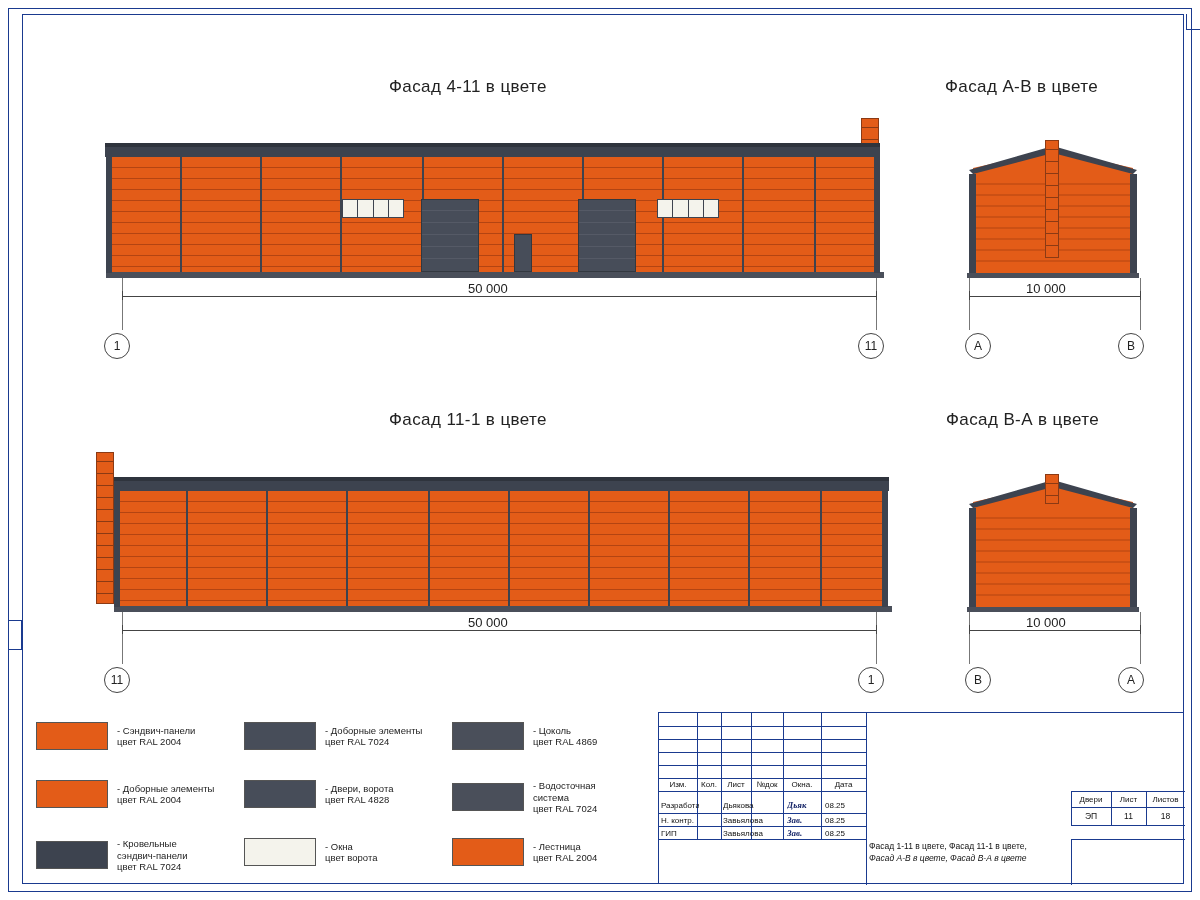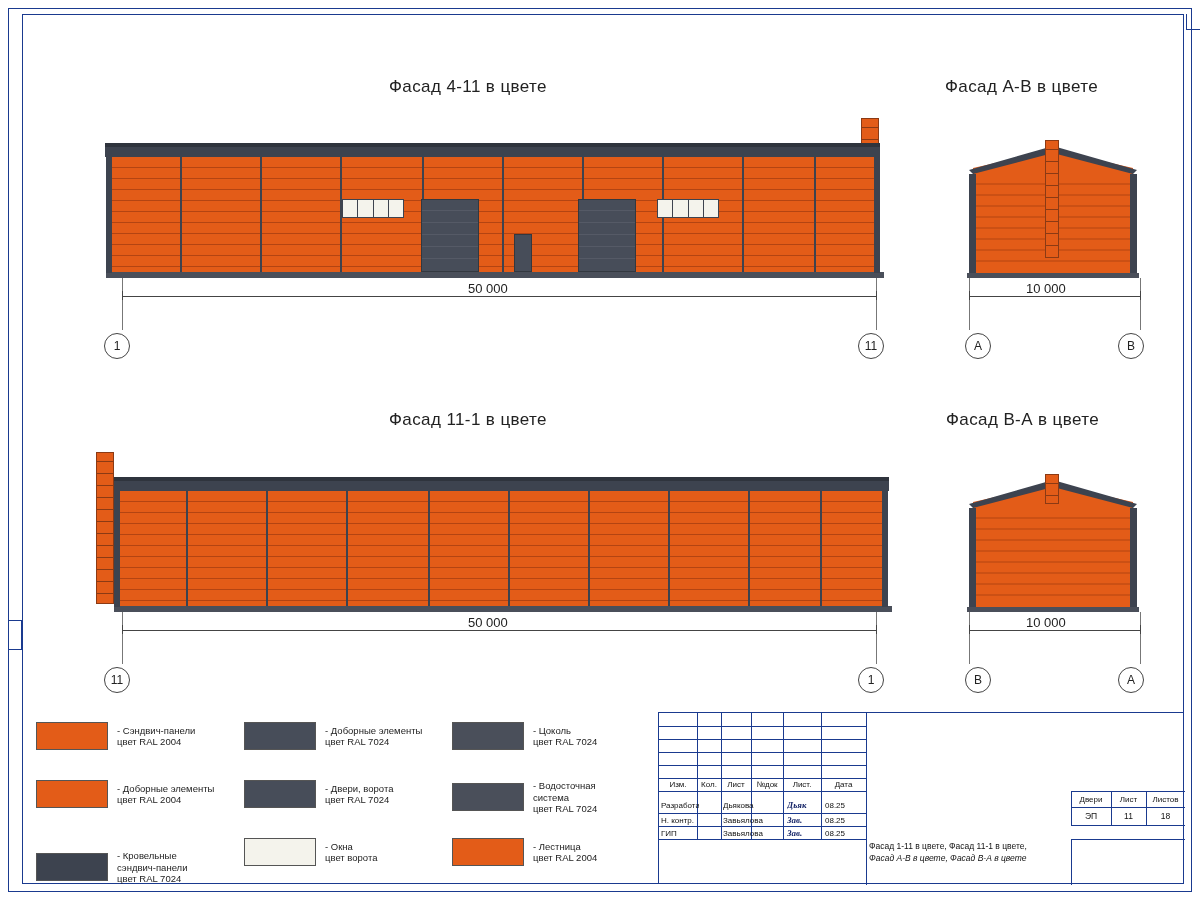--- a/index.html
+++ b/index.html
@@ -514,41 +514,41 @@
 цвет RAL 2004</div>
     </div>
     <div class="legend-row" style="left:208px; top:8px;">
       <div class="sw" style="background:#474d59"></div>
       <div class="lg-txt">- Доборные элементы
 цвет RAL 7024</div>
     </div>
     <div class="legend-row" style="left:416px; top:8px;">
       <div class="sw" style="background:#4a4f5a"></div>
       <div class="lg-txt">- Цоколь
-цвет RAL 7024</div>
+цвет RAL 4869</div>
     </div>
 
     <div class="legend-row" style="left:0px; top:66px;">
       <div class="sw" style="background:#e35c18"></div>
       <div class="lg-txt">- Доборные элементы
 цвет RAL 2004</div>
     </div>
     <div class="legend-row" style="left:208px; top:66px;">
       <div class="sw" style="background:#474d59"></div>
       <div class="lg-txt">- Двери, ворота
-цвет RAL 7024</div>
+цвет RAL 4828</div>
     </div>
     <div class="legend-row" style="left:416px; top:66px;">
       <div class="sw" style="background:#4a4f5a"></div>
       <div class="lg-txt">- Водосточная
 система
 цвет RAL 7024</div>
     </div>
 
-    <div class="legend-row" style="left:0px; top:136px;align-items:center;">
+    <div class="legend-row" style="left:0px; top:124px;align-items:center;">
       <div class="sw" style="background:#3d434f"></div>
       <div class="lg-txt">- Кровельные
 сэндвич-панели
 цвет RAL 7024</div>
     </div>
     <div class="legend-row" style="left:208px; top:124px;">
       <div class="sw" style="background:#f4f3ec"></div>
       <div class="lg-txt">- Окна
 цвет ворота</div>
     </div>
@@ -573,21 +573,21 @@
     <div class="hline-b" style="left:0; top:26px; width:207px;"></div>
     <div class="hline-b" style="left:0; top:39px; width:207px;"></div>
     <div class="hline-b" style="left:0; top:52px; width:207px;"></div>
     <div class="hline-b" style="left:0; top:65px; width:207px;"></div>
 
     <div class="hline-b" style="left:0; top:78px; width:207px;"></div>
     <div class="cell" style="left:0; top:65px; width:38px; height:13px; border-right:none; border-bottom:none; font-size:8px;">Изм.</div>
     <div class="cell" style="left:38px; top:65px; width:24px; height:13px; border-right:none; border-bottom:none; font-size:8px;">Кол.</div>
     <div class="cell" style="left:62px; top:65px; width:30px; height:13px; border-right:none; border-bottom:none; font-size:8px;">Лист</div>
     <div class="cell" style="left:92px; top:65px; width:32px; height:13px; border-right:none; border-bottom:none; font-size:8px;">№док</div>
-    <div class="cell" style="left:124px; top:65px; width:38px; height:13px; border-right:none; border-bottom:none; font-size:8px;">Лист.</div>
+    <div class="cell" style="left:124px; top:65px; width:38px; height:13px; border-right:none; border-bottom:none; font-size:8px;">Окна.</div>
     <div class="cell" style="left:162px; top:65px; width:45px; height:13px; border-right:none; border-bottom:none; font-size:8px;">Дата</div>
 
     <div class="hline-b" style="left:0; top:100px; width:207px;"></div>
     <div class="hline-b" style="left:0; top:113px; width:207px;"></div>
     <div class="hline-b" style="left:0; top:126px; width:207px;"></div>
 
     <div class="plain" style="left:2px; top:86px; width:38px; height:12px; font-size:8px;">Разработал</div>
     <div class="plain" style="left:64px; top:86px; width:58px; height:12px; font-size:8px;">Дьякова</div>
     <div class="plain sig" style="left:128px; top:86px; width:34px; height:12px;">Дьяк</div>
     <div class="plain" style="left:166px; top:86px; width:40px; height:12px; font-size:8px;">08.25</div>

